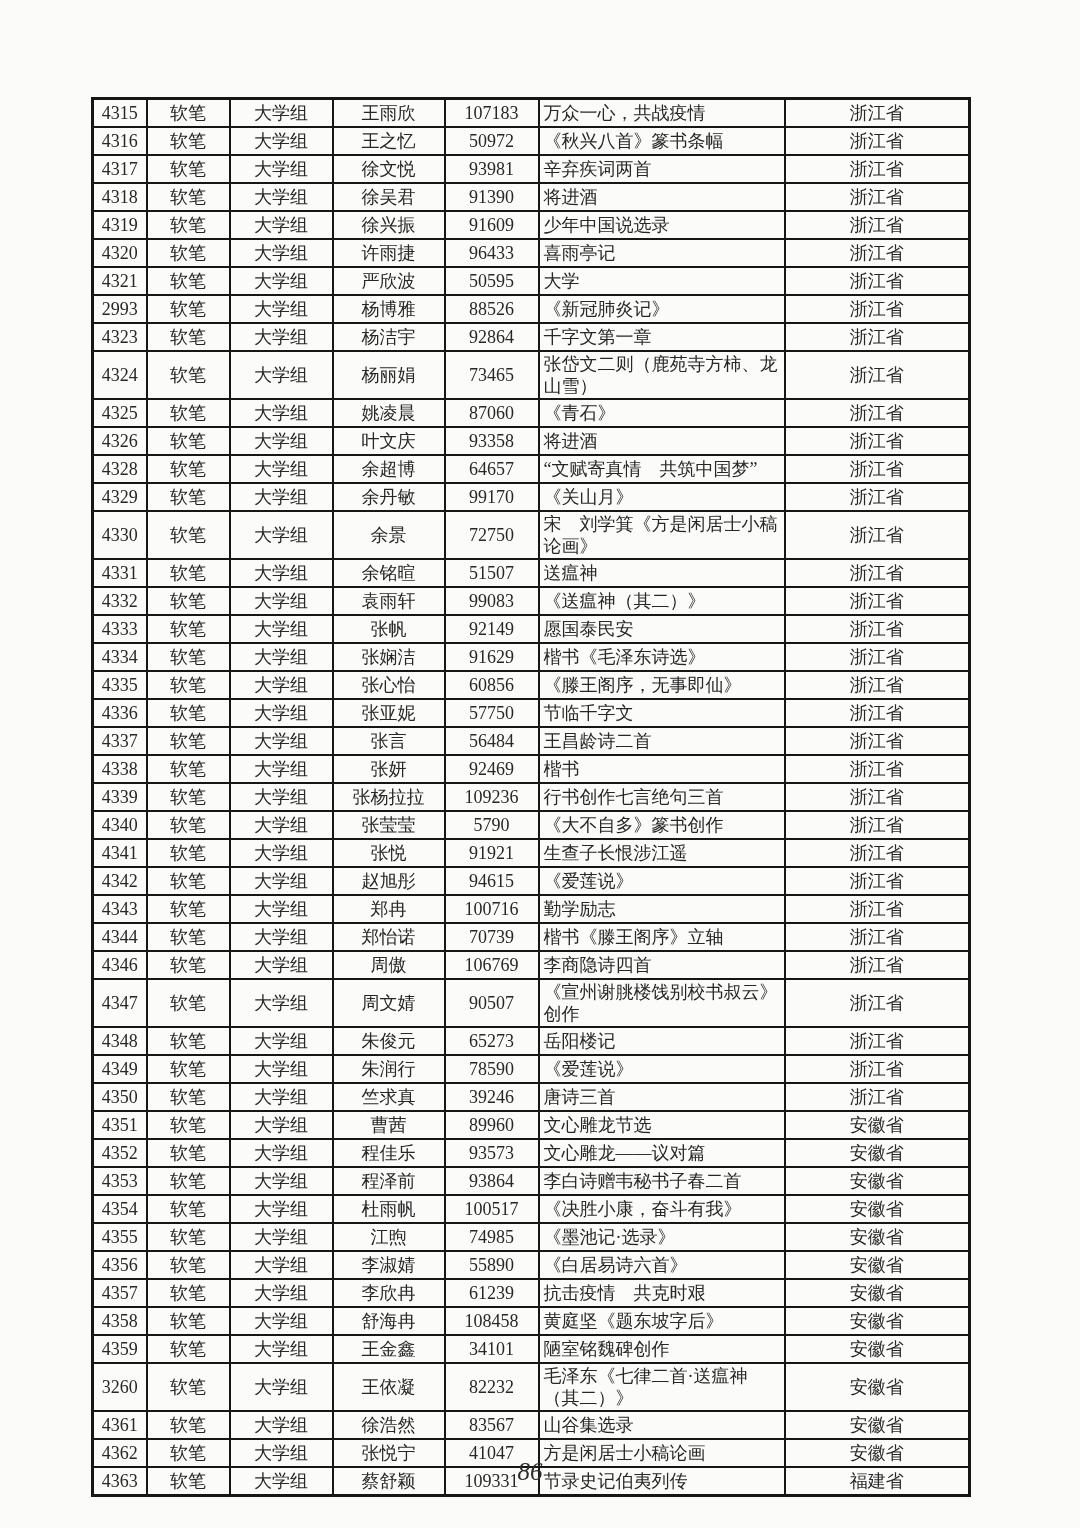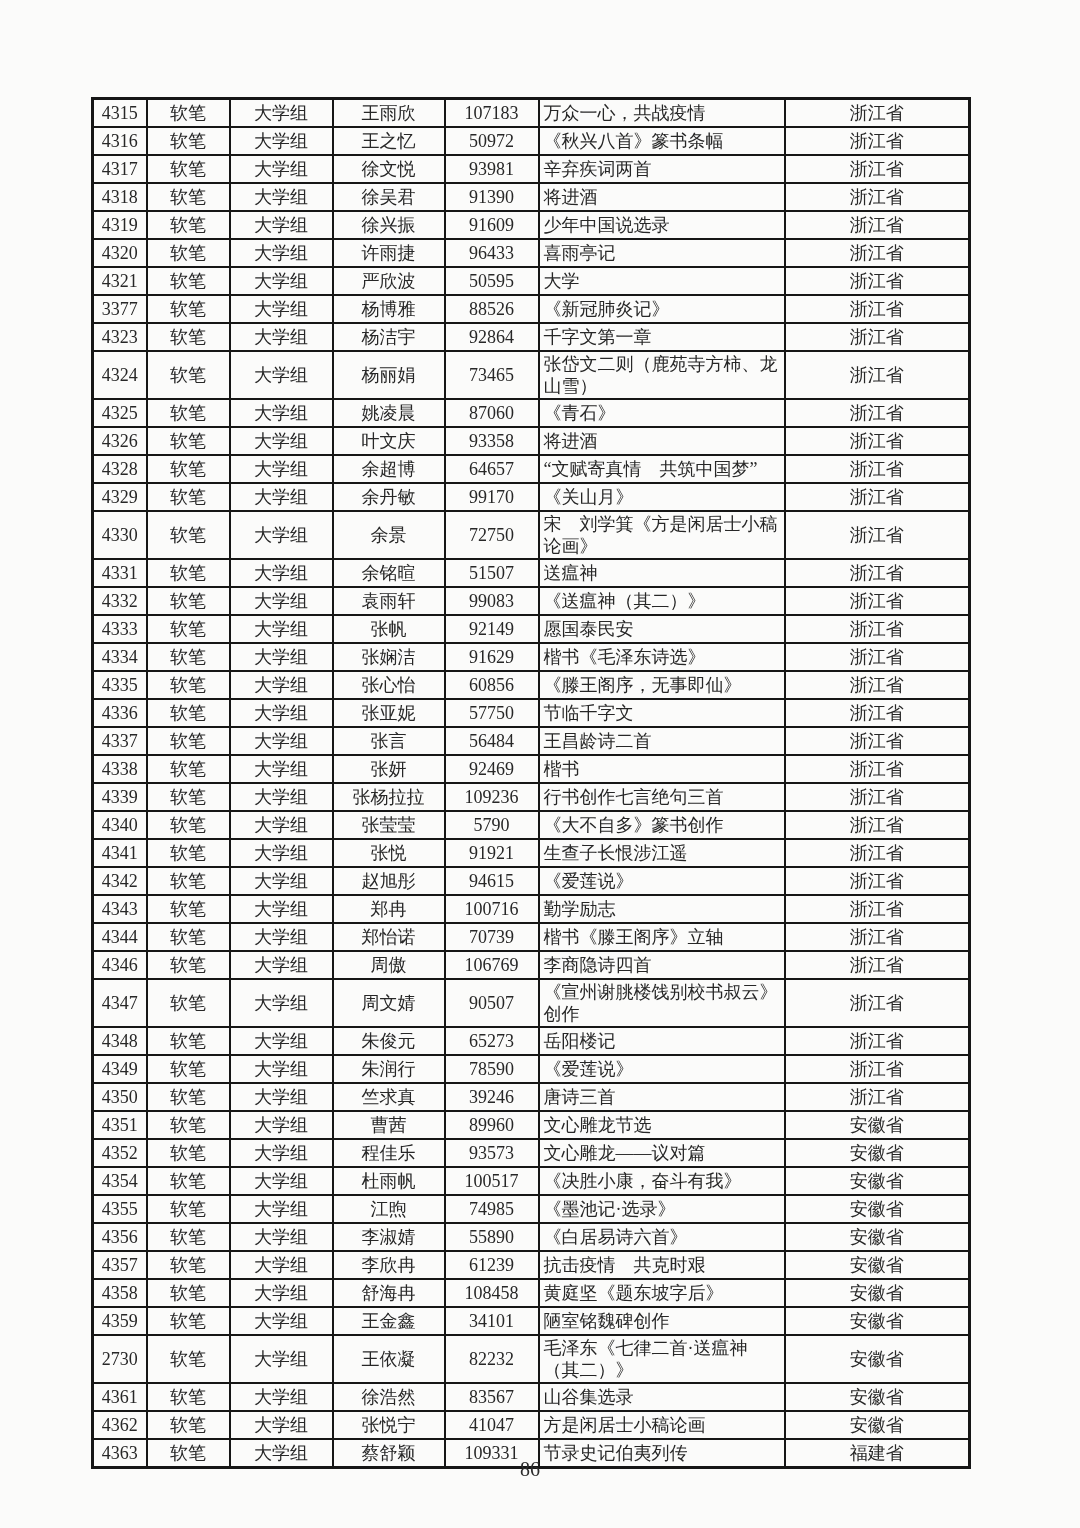--- a/index.html
+++ b/index.html
@@ -43,22 +43,23 @@
   table.results td.c-num {
     font-family: "Liberation Serif", "DejaVu Serif", serif;
     margin-top: 35px;
   }
   .page-number {
     position: absolute;
     top: 1458px;
     left: 0;
     width: 1060px;
     text-align: center;
-    font-size: 20px;
+    font-size: 25px;
     color: #2c2c2c;
+    font-style: italic;
   }
 </style>
 </head>
 <body>
 
 <div class="sheet">
   <table class="results">
     <colgroup>
       <col style="width:54px">
       <col style="width:83px">
@@ -133,21 +134,21 @@
     <td class="c-id">4321</td>
     <td class="c-cat">软笔</td>
     <td class="c-group">大学组</td>
     <td class="c-name">严欣波</td>
     <td class="c-num">50595</td>
     <td class="c-title">大学</td>
     <td class="c-prov">浙江省</td>
   </tr>
 
   <tr>
-    <td class="c-id">3377</td>
+    <td class="c-id">2993</td>
     <td class="c-cat">软笔</td>
     <td class="c-group">大学组</td>
     <td class="c-name">杨博雅</td>
     <td class="c-num">88526</td>
     <td class="c-title">《新冠肺炎记》</td>
     <td class="c-prov">浙江省</td>
   </tr>
 
   <tr>
     <td class="c-id">4323</td>
@@ -424,20 +425,29 @@
   <tr>
     <td class="c-id">4352</td>
     <td class="c-cat">软笔</td>
     <td class="c-group">大学组</td>
     <td class="c-name">程佳乐</td>
     <td class="c-num">93573</td>
     <td class="c-title">文心雕龙——议对篇</td>
     <td class="c-prov">安徽省</td>
   </tr>
 
+  <tr>
+    <td class="c-id">4353</td>
+    <td class="c-cat">软笔</td>
+    <td class="c-group">大学组</td>
+    <td class="c-name">程泽前</td>
+    <td class="c-num">93864</td>
+    <td class="c-title">李白诗赠韦秘书子春二首</td>
+    <td class="c-prov">安徽省</td>
+  </tr>
 
   <tr>
     <td class="c-id">4354</td>
     <td class="c-cat">软笔</td>
     <td class="c-group">大学组</td>
     <td class="c-name">杜雨帆</td>
     <td class="c-num">100517</td>
     <td class="c-title">《决胜小康，奋斗有我》</td>
     <td class="c-prov">安徽省</td>
   </tr>
@@ -486,21 +496,21 @@
     <td class="c-id">4359</td>
     <td class="c-cat">软笔</td>
     <td class="c-group">大学组</td>
     <td class="c-name">王金鑫</td>
     <td class="c-num">34101</td>
     <td class="c-title">陋室铭魏碑创作</td>
     <td class="c-prov">安徽省</td>
   </tr>
 
   <tr>
-    <td class="c-id">2730</td>
+    <td class="c-id">3260</td>
     <td class="c-cat">软笔</td>
     <td class="c-group">大学组</td>
     <td class="c-name">王依凝</td>
     <td class="c-num">82232</td>
     <td class="c-title">毛泽东《七律二首·送瘟神（其二）》</td>
     <td class="c-prov">安徽省</td>
   </tr>
 
   <tr>
     <td class="c-id">4361</td>

